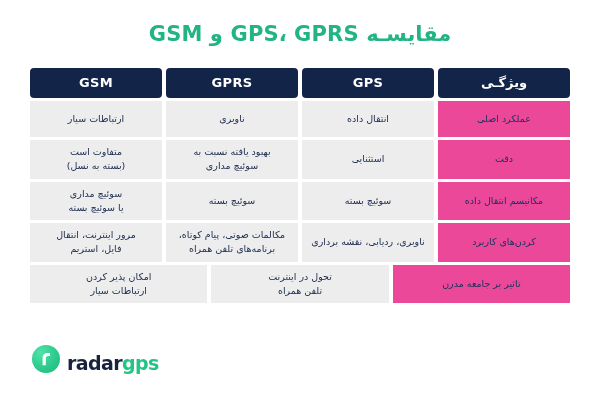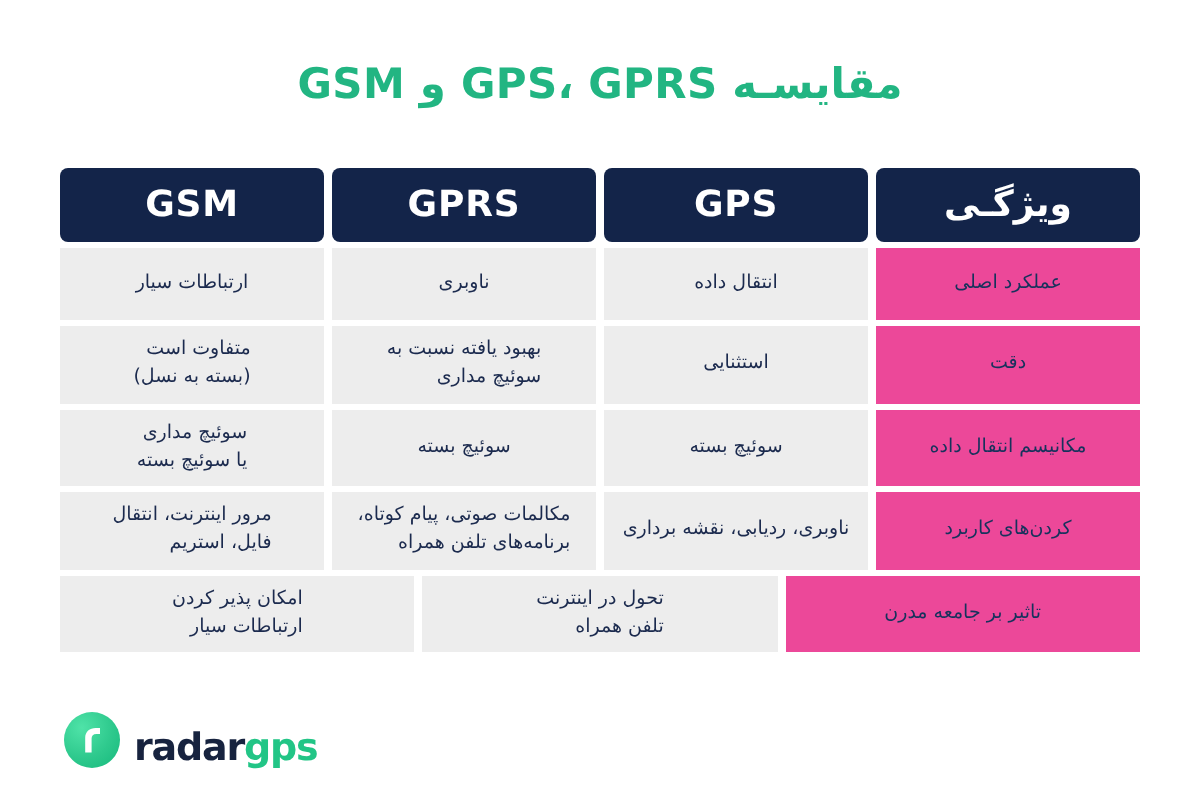--- a/index.html
+++ b/index.html
@@ -19,21 +19,21 @@
     width: 600px;
     height: 400px;
     box-sizing: border-box;
     display: flex;
     flex-direction: column;
     position: relative;
   }
 
   
   .title-wrap {
-    height: 84px;
+    height: 68px;
     display: flex;
     align-items: center;
     justify-content: center;
     padding: 0 24px;
     box-sizing: border-box;
   }
   .title {
     color: #22b582;
     font-size: 21px;
     font-weight: bold;
@@ -68,31 +68,30 @@
     font-size: 9.5px;
     line-height: 1.5;
     color: #1b2a4e;
     min-height: 36px;
   }
 
   
   .row.header .cell {
     background: #132449;
     color: #ffffff;
-    font-size: 18px;
+    font-size: 13px;
     font-weight: bold;
     border-radius: 4px;
     min-height: 30px;
     letter-spacing: 0.4px;
   }
 
   
   .row.body .cell {
     background: #ededed;
-    text-align: right;
   }
   .row.body .cell.feature {
     background: #ec4899;
     color: #16325c;
   }
 
   .cell-text {
     display: block;
     white-space: pre-line;
   }

